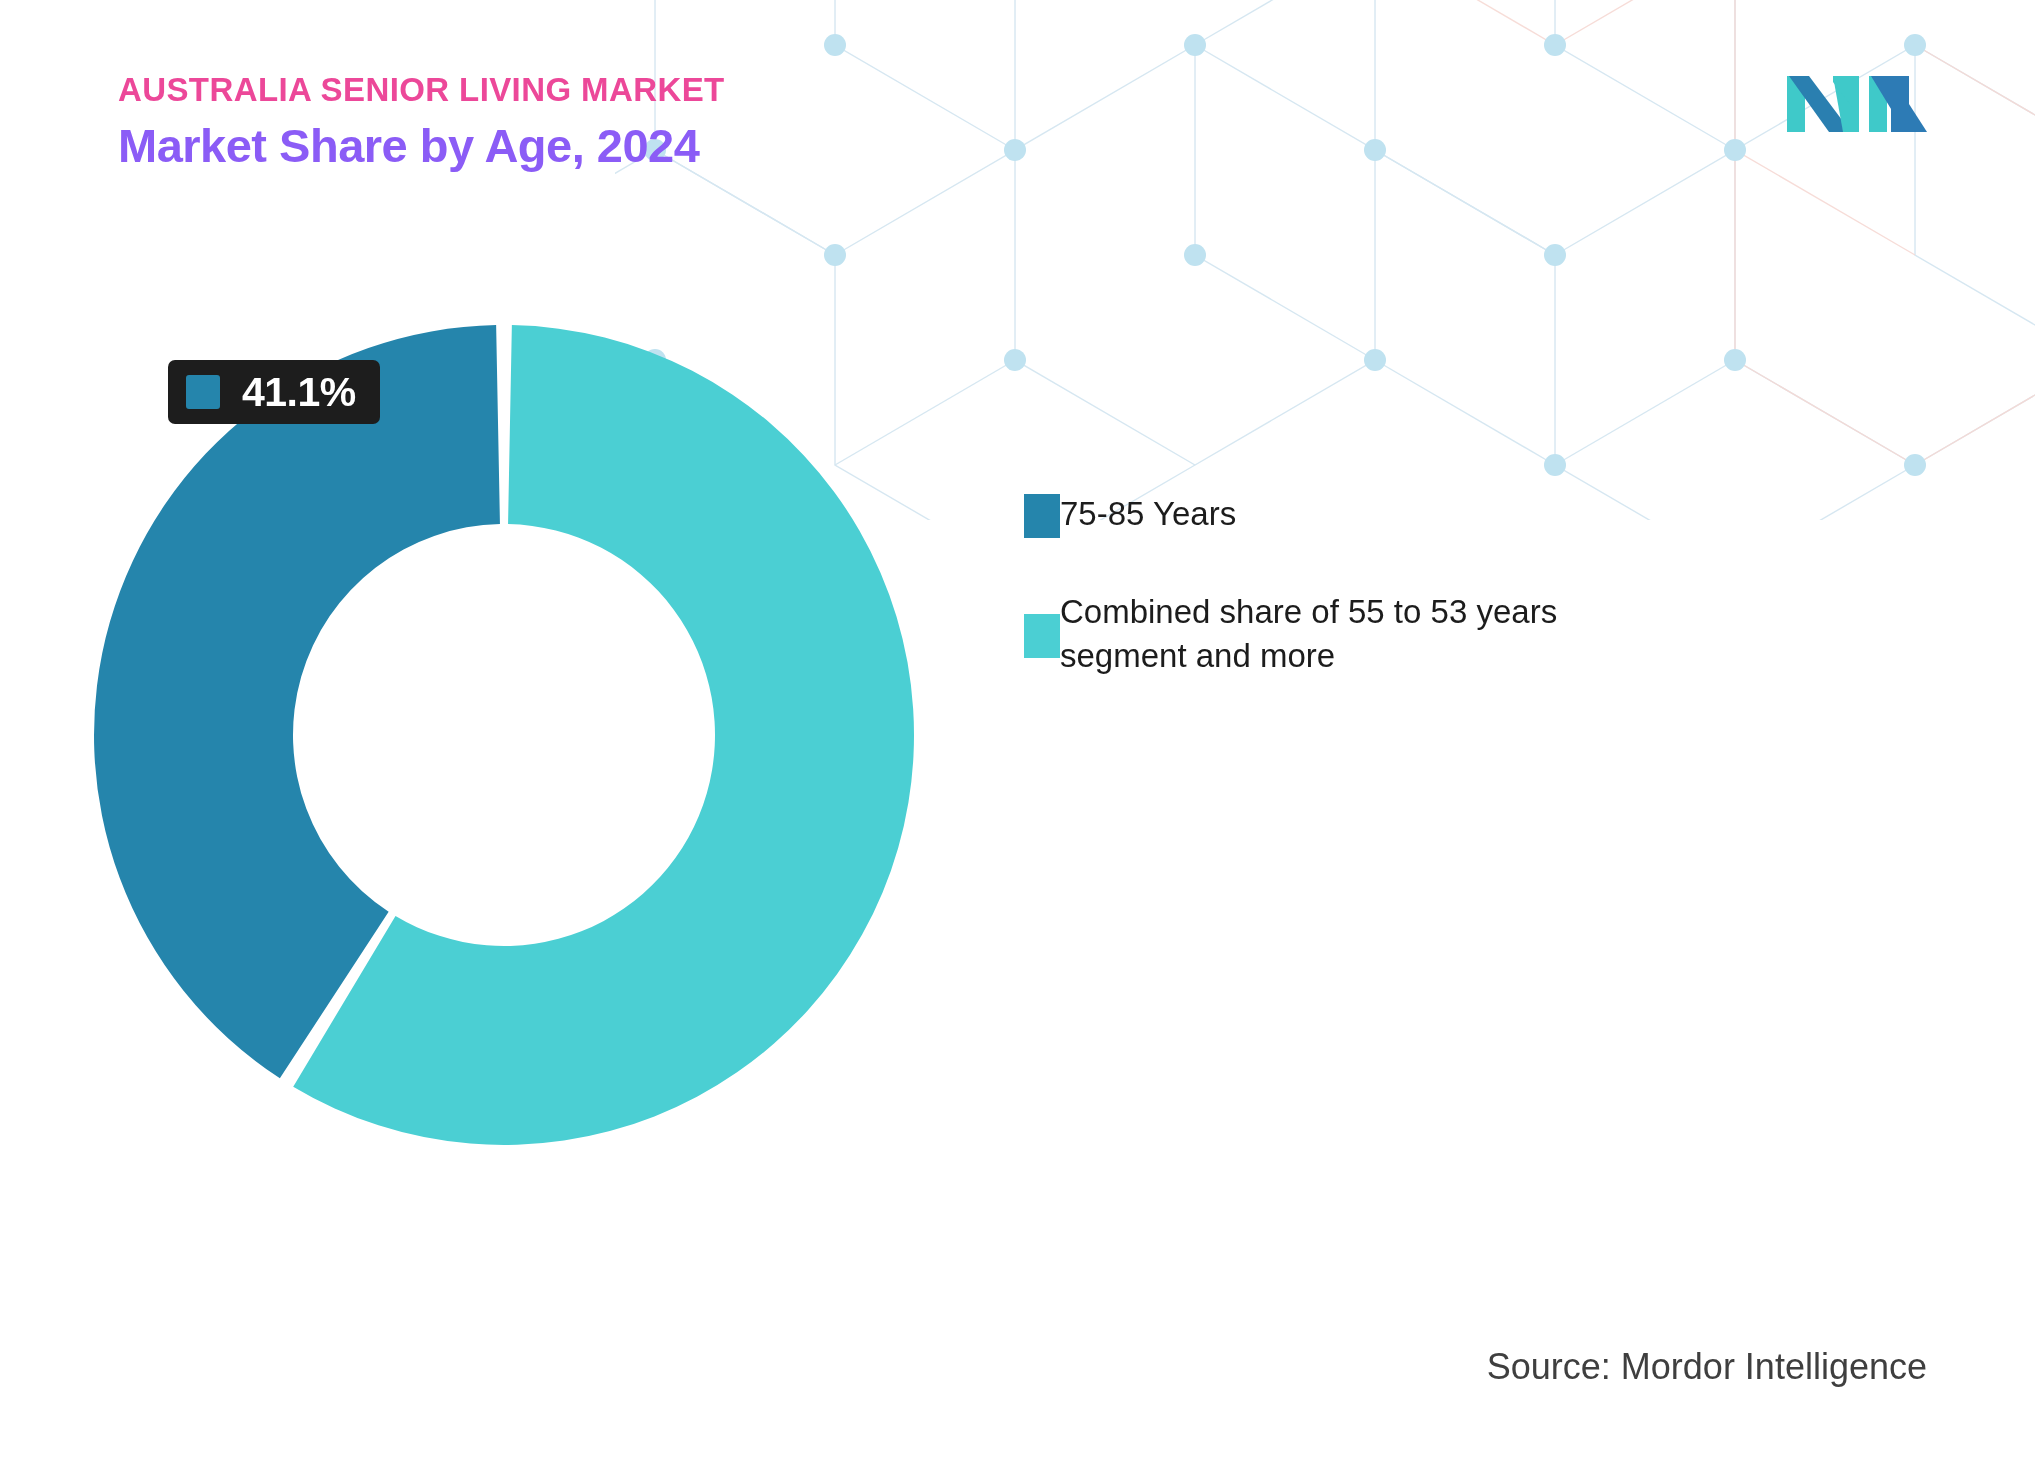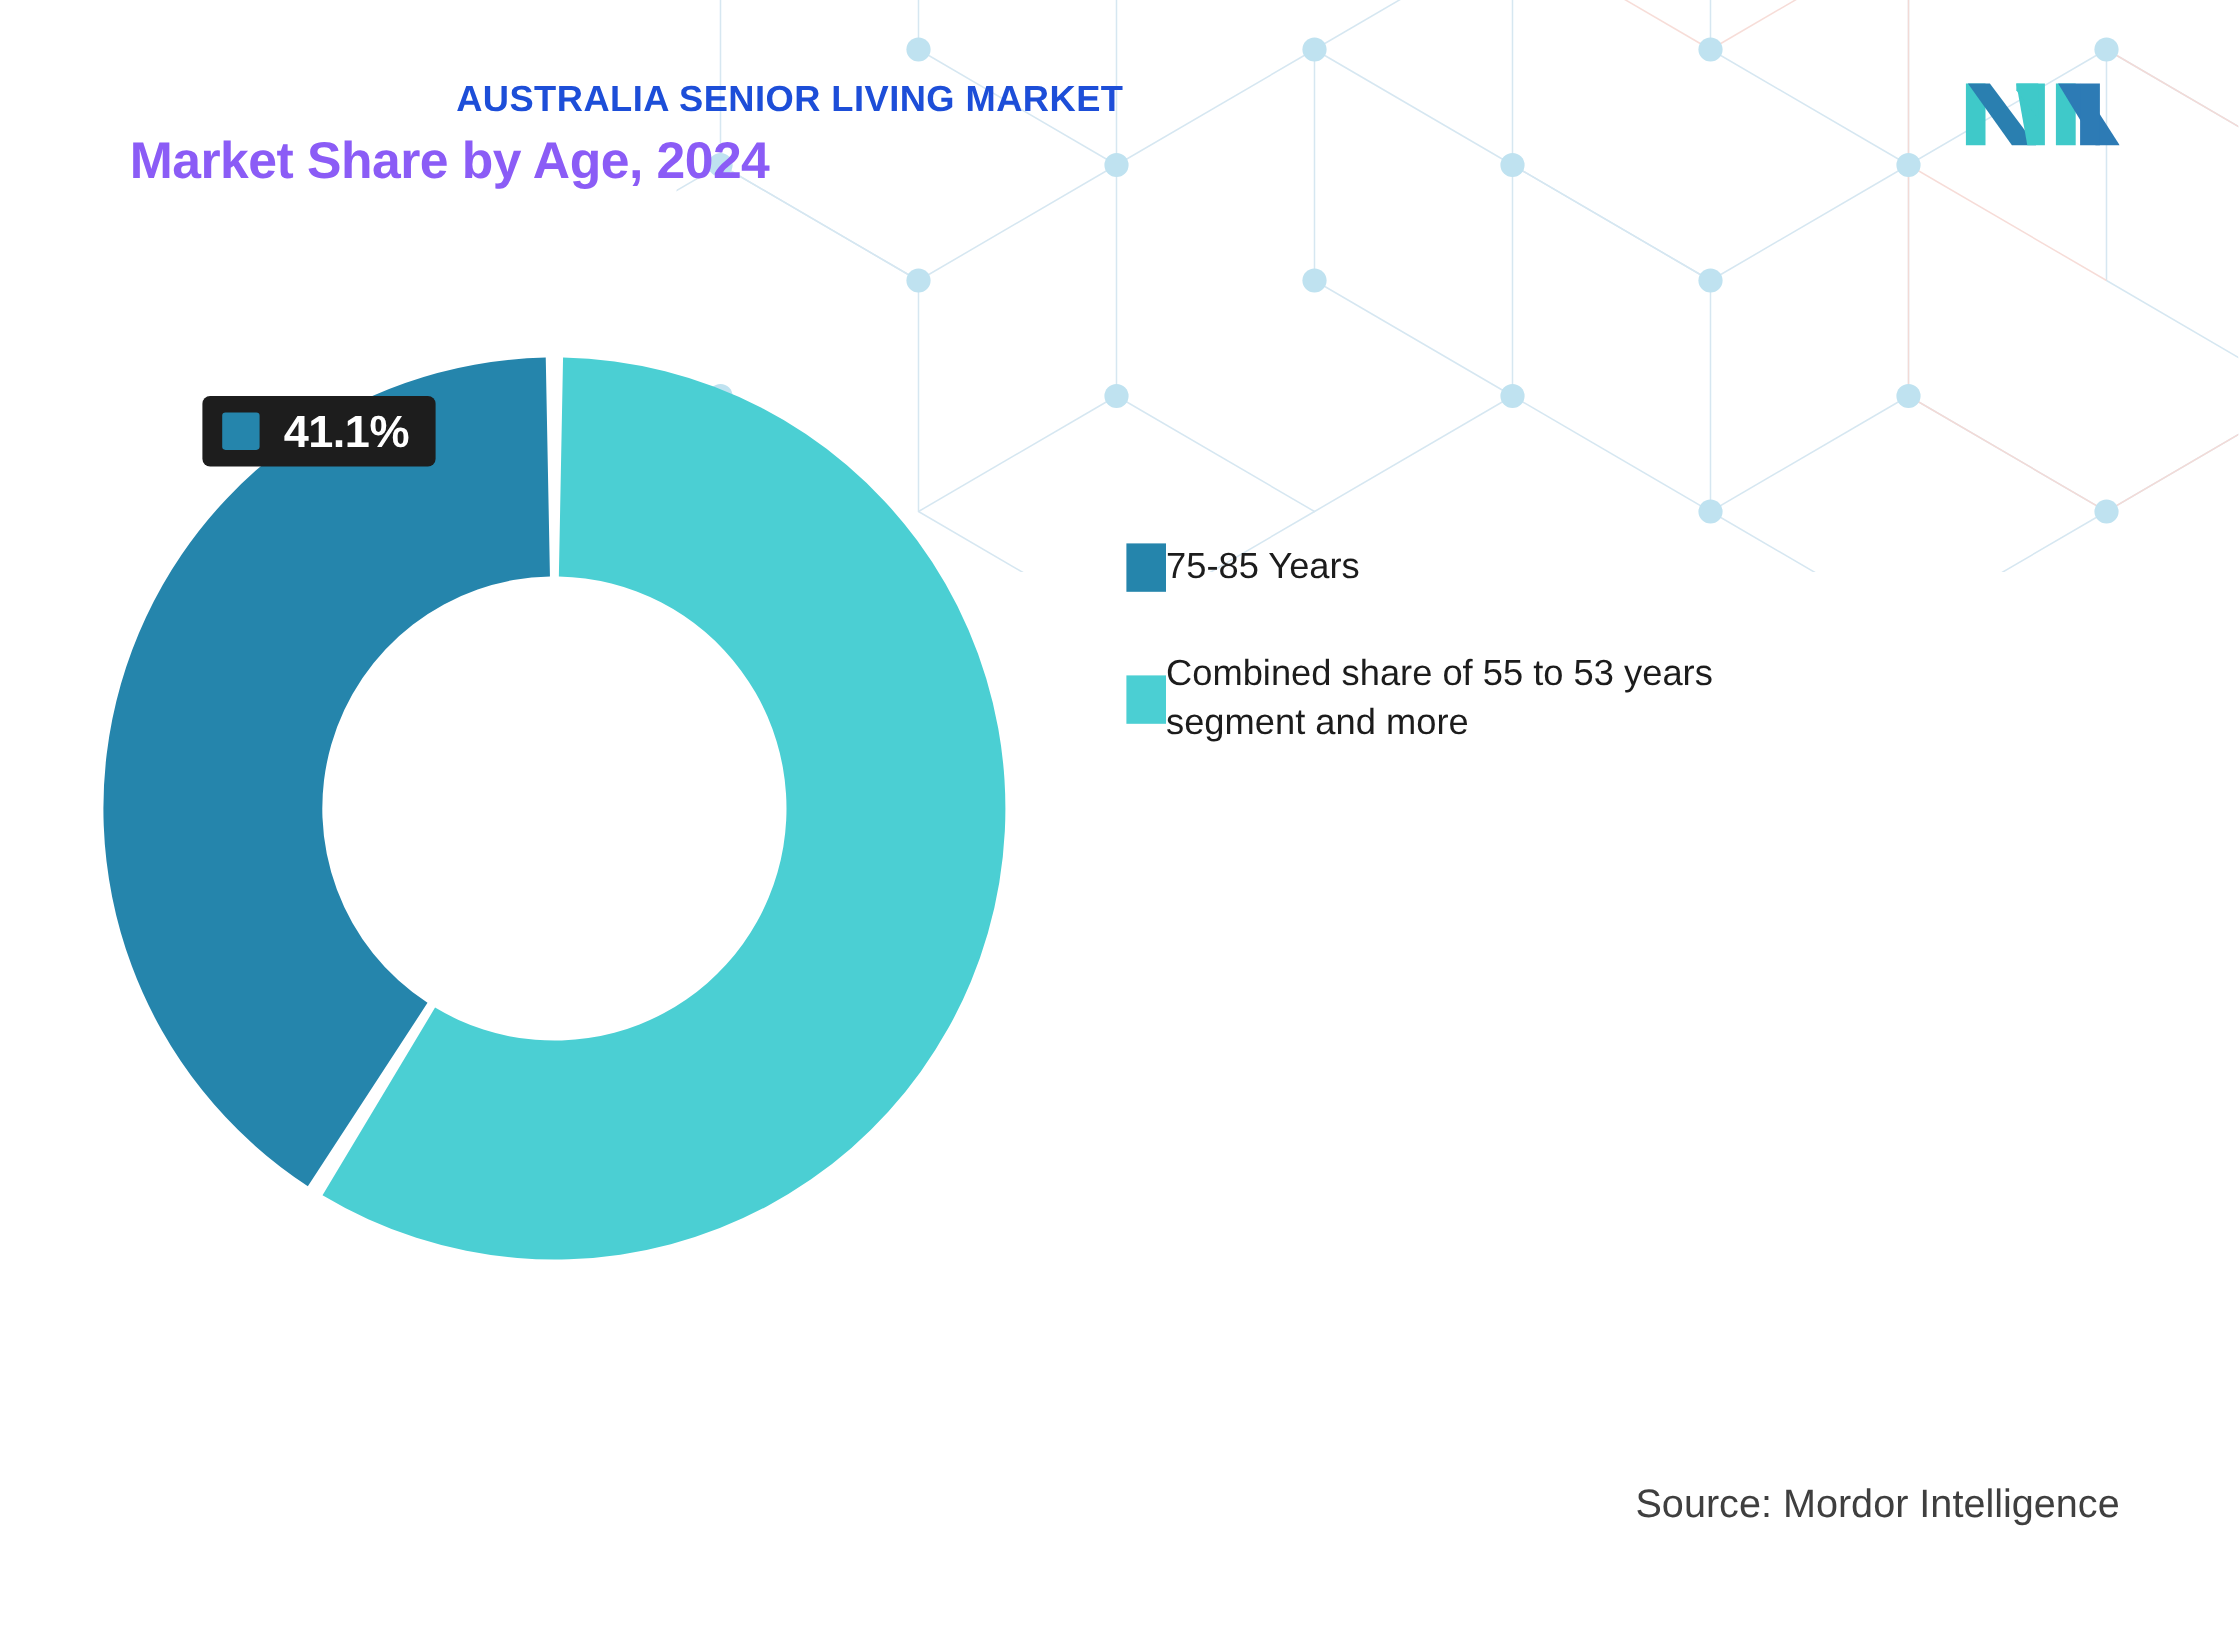--- a/index.html
+++ b/index.html
@@ -70,21 +70,21 @@
   }
   #donut-svg {
     position: absolute;
     left: 0;
     top: 0;
   }
 
   
   #data-label {
     position: absolute;
-    left: 184px;
+    left: 168px;
     top: 360px;
     height: 64px;
     box-sizing: border-box;
     background: #1d1d1d;
     border-radius: 7px;
     display: flex;
     align-items: center;
     padding: 0 24px 0 18px;
     z-index: 5;
   }
@@ -190,21 +190,21 @@
     <circle cx="1120" cy="150" r="11"></circle>
     <circle cx="1120" cy="360" r="11"></circle>
     <circle cx="1300" cy="45" r="11"></circle>
     <circle cx="1300" cy="465" r="11"></circle>
     <circle cx="940" cy="465" r="11"></circle>
     <circle cx="1480" cy="150" r="11"></circle>
   </g>
 </svg>
 
 <div id="header">
-  <div id="eyebrow-title" style="color: #1d4ed8; text-align: center;">AUSTRALIA SENIOR LIVING MARKET</div>
+  <div id="eyebrow-title" style="color: #ec4899;">AUSTRALIA SENIOR LIVING MARKET</div>
   <div id="main-title" style="color: #8b5cf6;">Market Share by Age, 2024</div>
 </div>
 
 <svg id="logo" viewBox="0 0 140 72">
 
   <polygon points="0,8 18,8 18,64 0,64" fill="#3fc9c9"></polygon>
 
   <polygon points="2,8 22,8 64,64 42,64" fill="#2a7fb0"></polygon>
 
   <polygon points="46,8 72,8 72,64 56,64" fill="#3fc9c9"></polygon>

